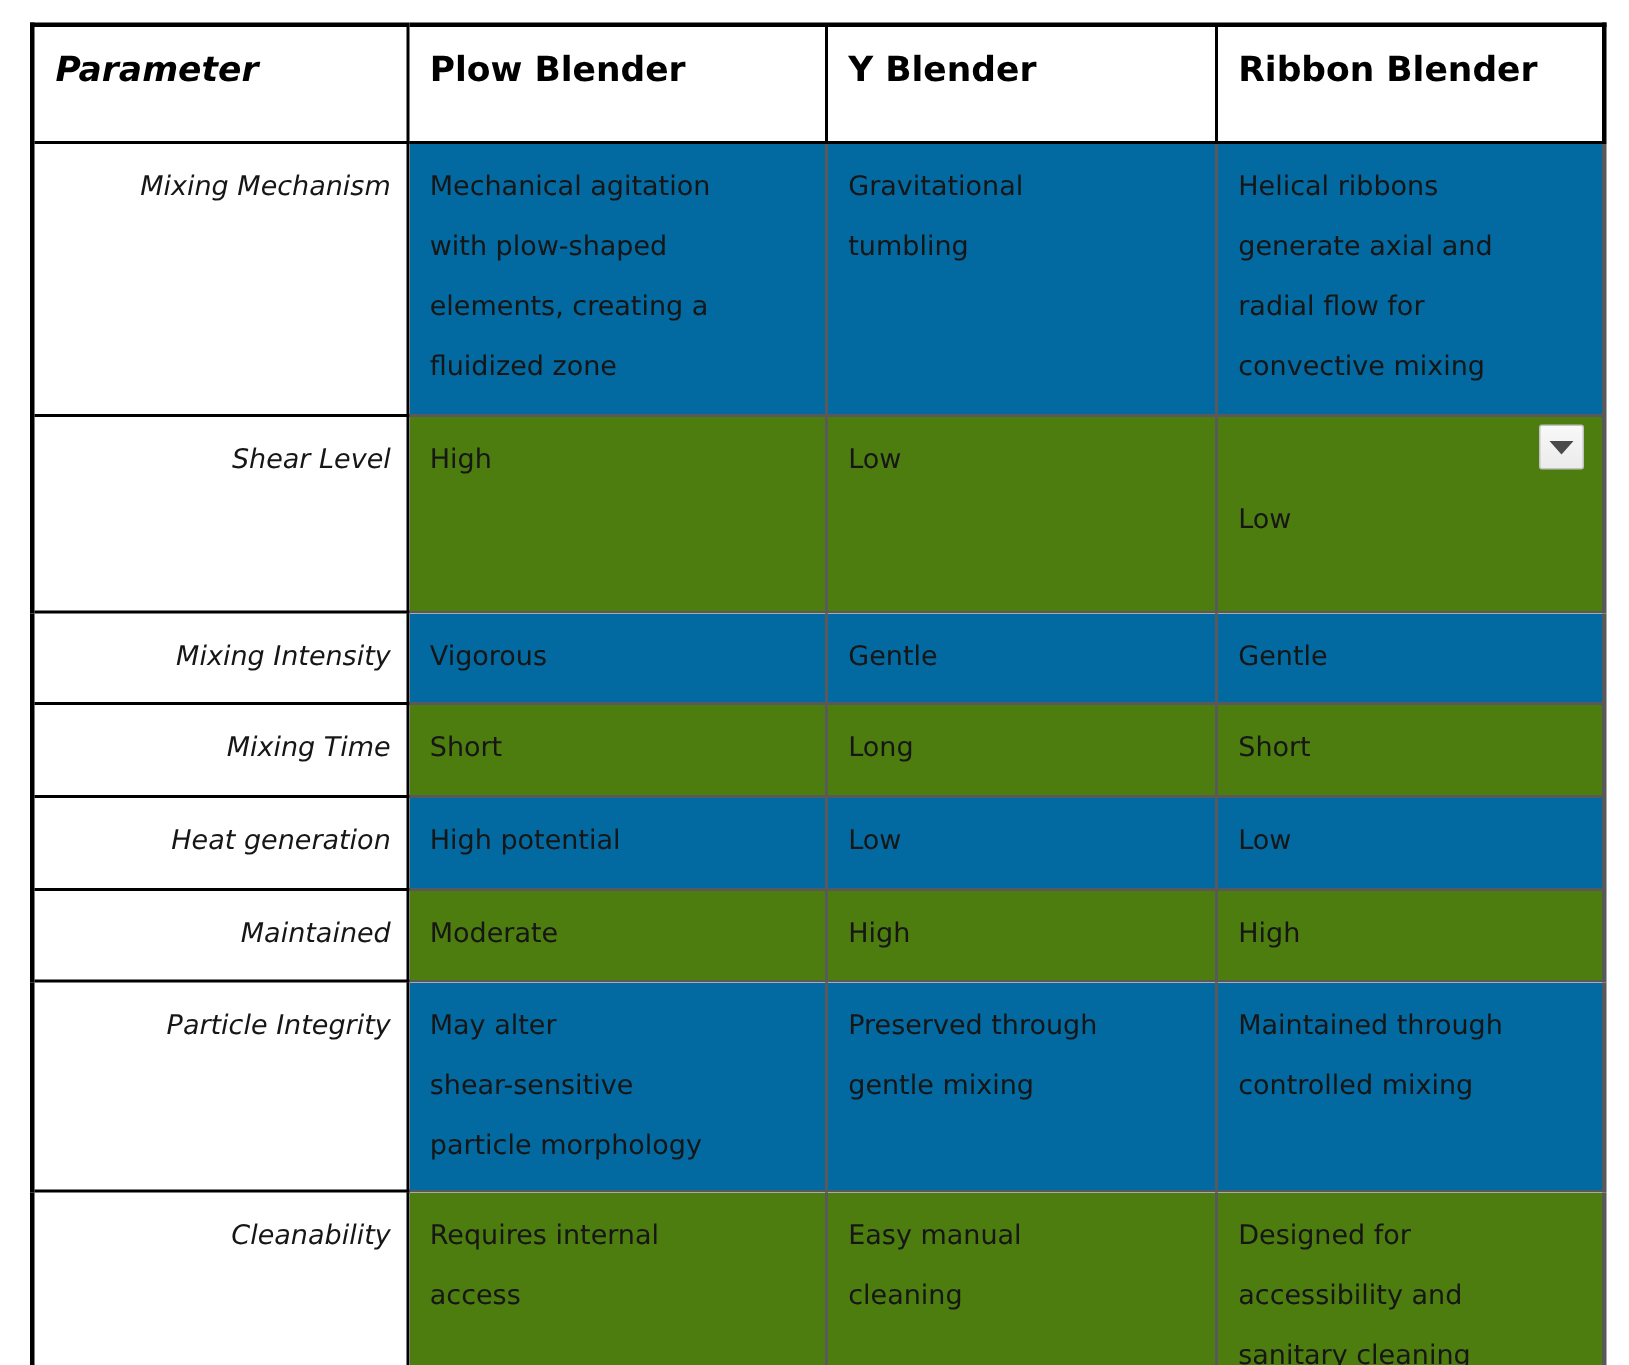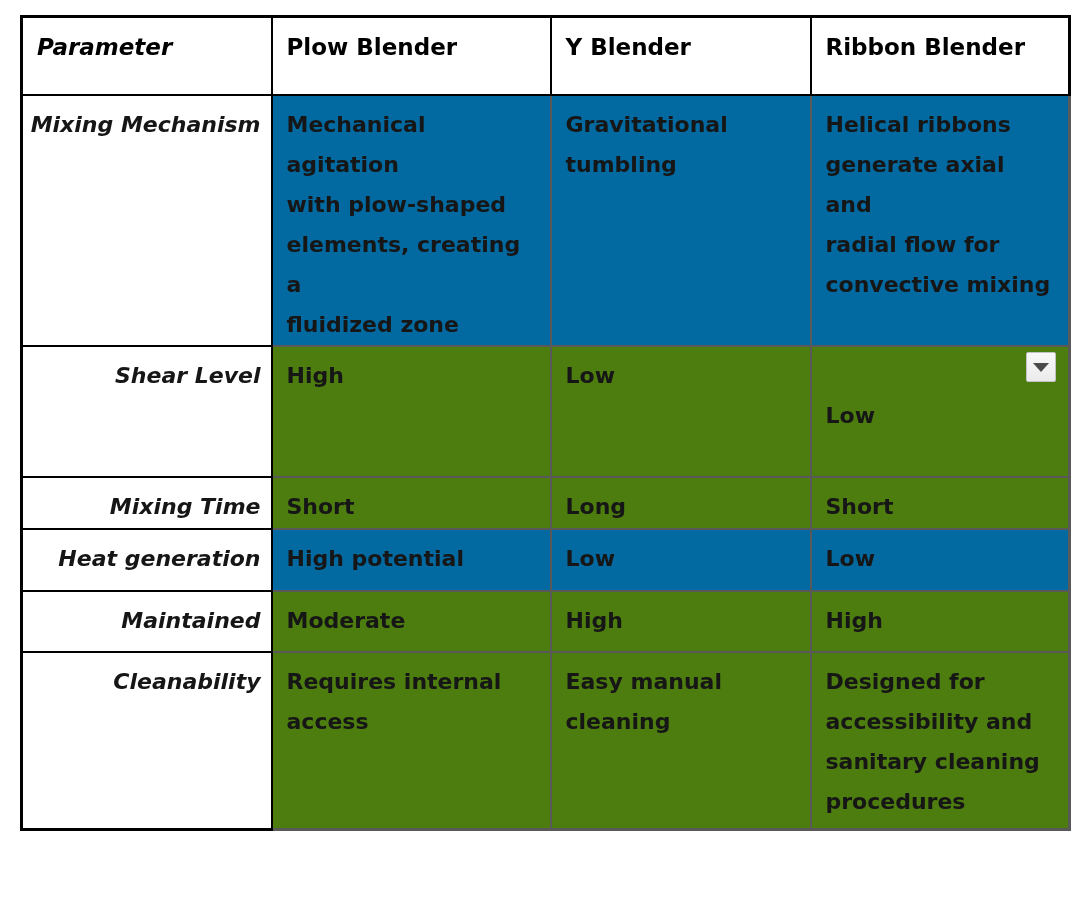--- a/index.html
+++ b/index.html
@@ -16,23 +16,23 @@
     left: 20px;
     top: 15px;
   }
   table.cmp {
     border-collapse: collapse;
     table-layout: fixed;
     width: 1048px;
   }
   th, td {
     vertical-align: top;
-    font-size: 22px;
+    font-size: 18px;
     line-height: 40px;
-    font-weight: 700;
+    font-weight: 400;
     overflow: hidden;
   }
   
   th.h {
     border: 2px solid #000000;
     font-weight: 700;
     font-size: 23px;
     text-align: left;
     padding: 9px 12px 0 14px;
     background: #ffffff;
@@ -59,21 +59,21 @@
   
   table.cmp tr:first-child > th { border-top-width: 3px; margin-top: 48px; }
   table.cmp tr:last-child > td, table.cmp tr:last-child > th { border-bottom-width: 3px; }
   table.cmp tr > *:first-child { border-left-width: 3px; }
   table.cmp tr > *:last-child { border-right-width: 3px; }
   
   tr.rh-head { height: 78px; }
   tr.rh-r0 { height: 182px; }
   tr.rh-r1 { height: 59px; }
   tr.rh-r2 { height: 61px; }
-  tr.rh-r3 { height: 52px; }
+  tr.rh-r3 { height: 62px; }
   tr.rh-r4 { height: 62px; }
   tr.rh-r5 { height: 61px; }
   tr.rh-r6 { height: 140px; }
   tr.rh-r7 { height: 178px; }
   
   .dd-btn {
     position: absolute;
     top: 5px;
     right: 12px;
     width: 30px;
@@ -133,20 +133,26 @@
         <td class="data">High</td>
         <td class="data">Low</td>
         <td class="data">
           <span>Low</span>
           <button class="dd-btn">
             <span class="dd-arrow"></span>
           </button>
         </td>
       </tr>
 
+      <tr class="rh-r2 shaded">
+        <td class="lbl">Mixing Intensity</td>
+        <td class="data">Vigorous</td>
+        <td class="data">Gentle</td>
+        <td class="data">Gentle</td>
+      </tr>
 
       <tr class="rh-r3">
         <td class="lbl">Mixing Time</td>
         <td class="data">Short</td>
         <td class="data">Long</td>
         <td class="data">Short</td>
       </tr>
 
       <tr class="rh-r4 shaded">
         <td class="lbl">Heat generation</td>
@@ -155,20 +161,30 @@
         <td class="data">Low</td>
       </tr>
 
       <tr class="rh-r5">
         <td class="lbl">Maintained</td>
         <td class="data">Moderate</td>
         <td class="data">High</td>
         <td class="data">High</td>
       </tr>
 
+      <tr class="rh-r6 shaded">
+        <td class="lbl">Particle Integrity</td>
+        <td class="data">May alter
+shear-sensitive
+particle morphology</td>
+        <td class="data">Preserved through
+gentle mixing</td>
+        <td class="data">Maintained through
+controlled mixing</td>
+      </tr>
 
       <tr class="rh-r7">
         <td class="lbl">Cleanability</td>
         <td class="data">Requires internal
 access</td>
         <td class="data">Easy manual
 cleaning</td>
         <td class="data">Designed for
 accessibility and
 sanitary cleaning

